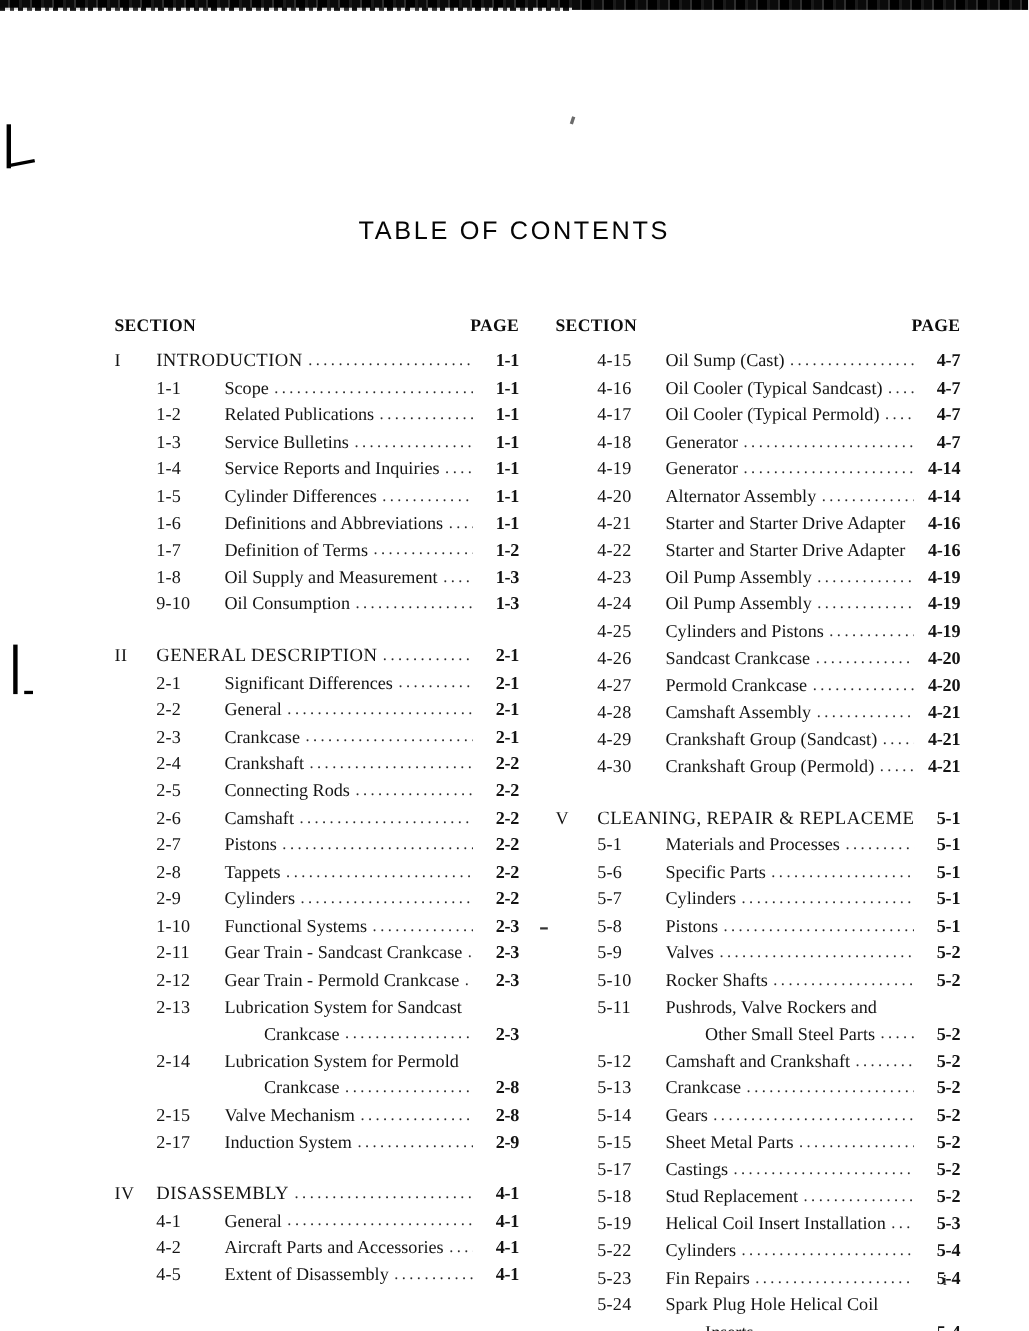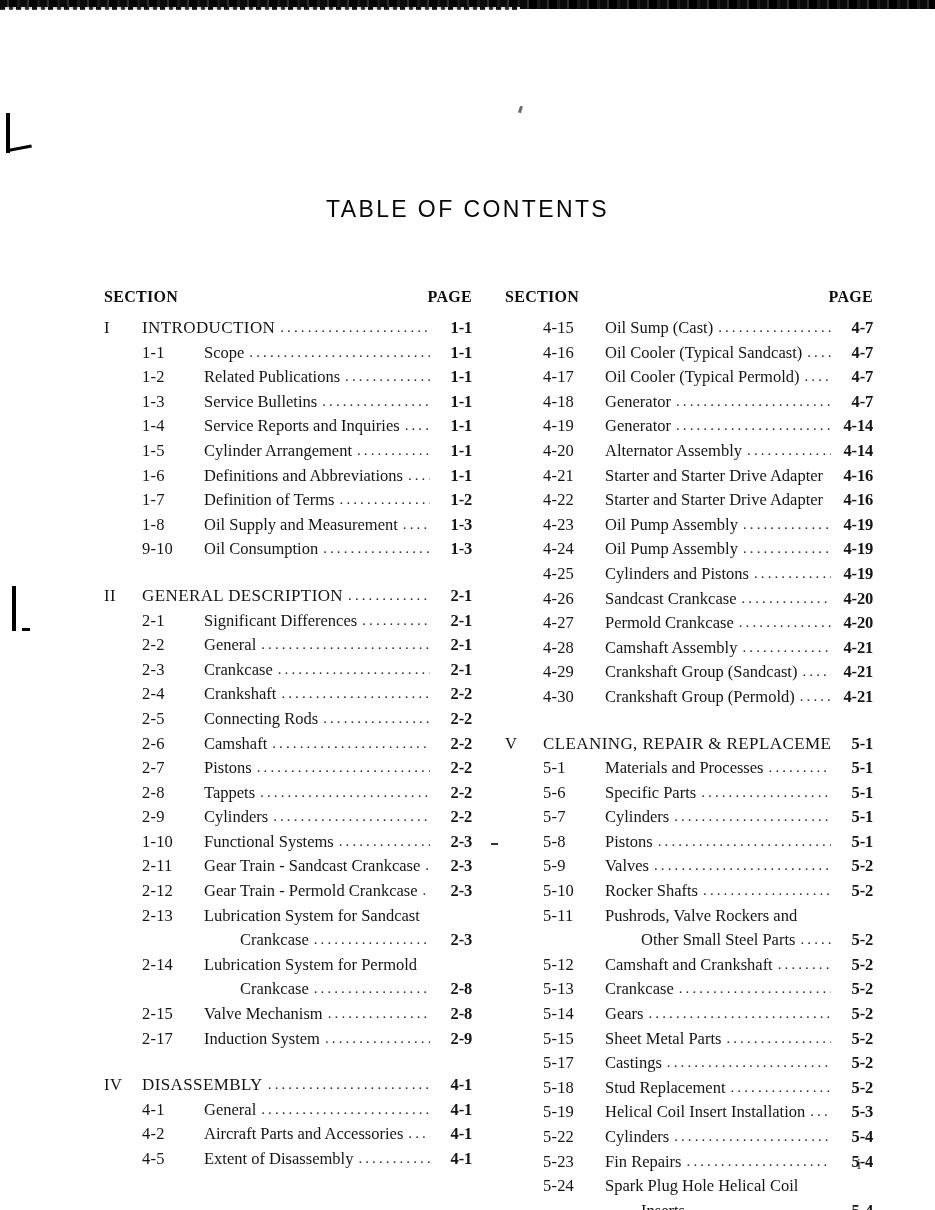--- a/index.html
+++ b/index.html
@@ -262,21 +262,21 @@
           <span class="title-cell">
             <span class="txt">Service Reports and Inquiries</span>
             <span class="leader">................................................................................</span>
           </span>
           <span class="pg">1-1</span>
         </div>
         <div class="toc-row">
           <span class="roman"></span>
           <span class="num">1-5</span>
           <span class="title-cell">
-            <span class="txt">Cylinder Arrangement</span>
+            <span class="txt">Cylinder Differences</span>
             <span class="leader">................................................................................</span>
           </span>
           <span class="pg">1-1</span>
         </div>
         <div class="toc-row">
           <span class="roman"></span>
           <span class="num">1-6</span>
           <span class="title-cell">
             <span class="txt">Definitions and Abbreviations</span>
             <span class="leader">................................................................................</span>

